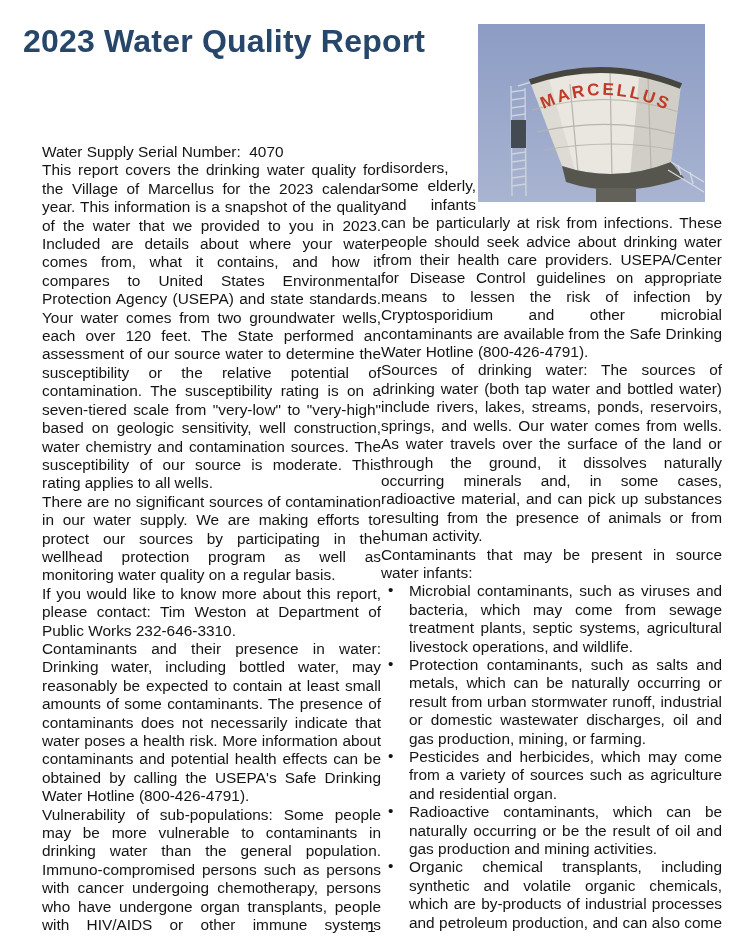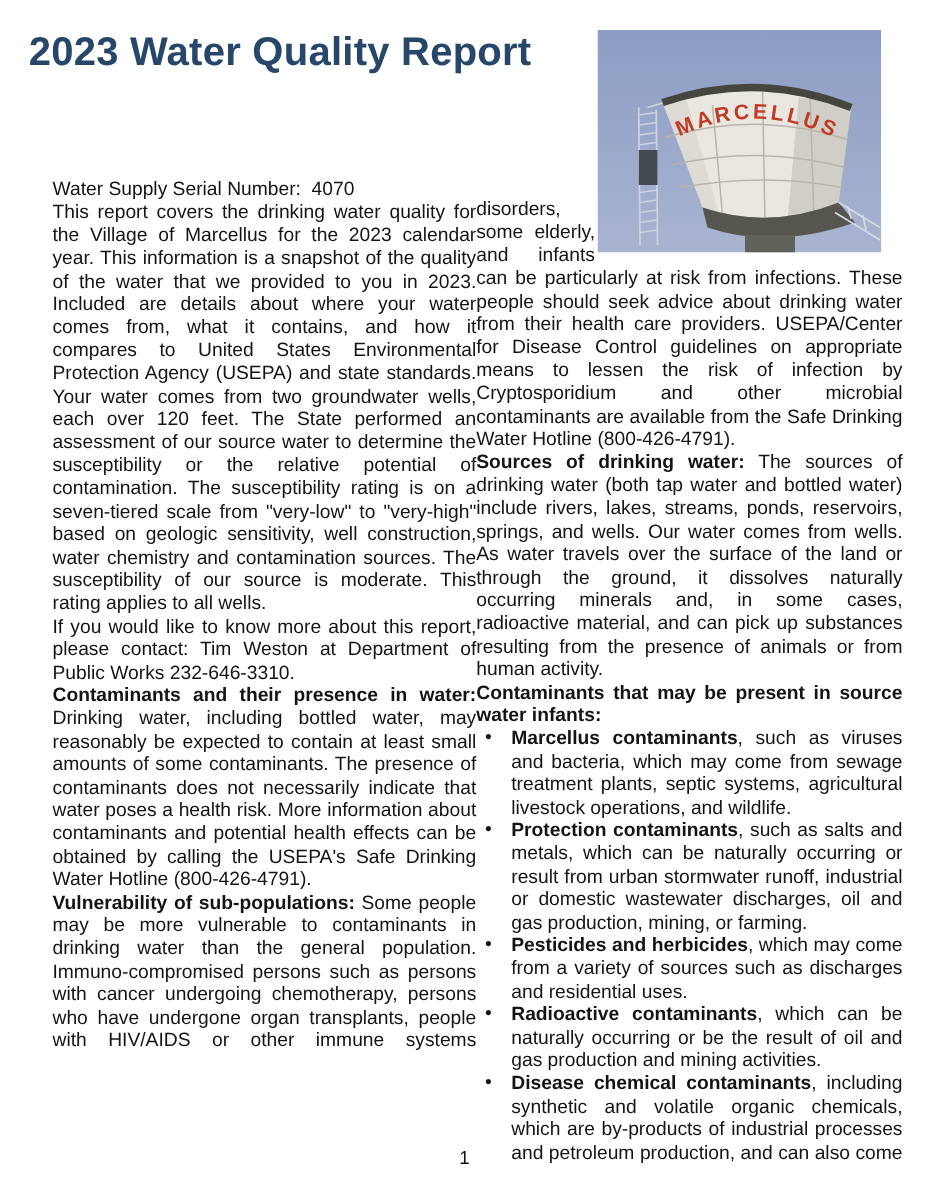--- a/index.html
+++ b/index.html
@@ -9,21 +9,21 @@
     overflow:hidden;
   }
   .title {
     position:absolute; left:23px; top:20px; margin:0;
     font-size:32px; line-height:42px; font-weight:bold;
     color:var(--accent,#26466a); letter-spacing:0.2px;
   }
   .title span { display:block;text-align:right; }
   .col { position:absolute; font-size:15.4px; line-height:18.4px; }
   .col p { margin:0; text-align:justify; }
-  .col .lead { font-weight:bold; }
+  .col .lead { font-weight:normal; }
   .force-just { text-align-last:justify; }
   .left-col  { left:23px;  top:143px; width:339px;margin-left:19px; }
   .right-col { left:381px; top:159px; width:341px; }
   .wrap-spacer { float:right; width:246px; height:48px; }
   .bullets { margin:0; padding:0; list-style:none; }
   .bullets li { position:relative; padding-left:28px; text-align:justify; }
   .bullets .marker { position:absolute; left:7px; top:-1px; }
   .photo {
     position:absolute; left:478px; top:24px; width:227px; height:178px;
     margin:0; line-height:0;
@@ -96,34 +96,35 @@
         <line x1="200" y1="141" x2="203" y2="151"></line>
         <line x1="212" y1="148" x2="215" y2="160"></line>
       </g>
       <rect x="118" y="164" width="40" height="14" fill="#63625a"></rect>
     </svg>
   </figure>
 
   <div class="col left-col">
     <p><b class="lead"></b><span>Water Supply Serial Number:&nbsp; 4070</span></p>
     <p><b class="lead"></b><span>This report covers the drinking water quality for the Village of Marcellus for the 2023&nbsp;calendar year. This information is a snapshot of the quality of the water that we provided to you in 2023. Included are details about where your water comes from, what it contains, and how it compares to United States Environmental Protection Agency (USEPA) and state standards. Your water comes from two groundwater wells, each over 120 feet. The State performed an assessment of our source water to determine the susceptibility or the relative potential of contamination. The susceptibility rating is on a seven-tiered scale from "very-low" to "very-high" based on geologic sensitivity, well construction, water chemistry and contamination sources. The susceptibility of our source is moderate. This rating applies to all wells.</span></p>
+    <p><b class="lead"></b><span>There are no significant sources of contamination in our water supply. We are making efforts to protect our sources by participating in the wellhead protection program as well as monitoring water quality on a regular basis.</span></p>
     <p><b class="lead"></b><span>If you would like to know more about this report, please contact: Tim Weston at Department of Public Works 232-646-3310.</span></p>
     <p><b class="lead">Contaminants and their presence in water:</b><span> Drinking water, including bottled water, may reasonably be expected to contain at least small amounts of some contaminants. The presence of contaminants does not necessarily indicate that water poses a health risk. More information about contaminants and potential health effects can be obtained by calling the USEPA's Safe Drinking Water Hotline (800-426-4791).</span></p>
     <p class="force-just"><b class="lead">Vulnerability of sub-populations:</b><span> Some people may be more vulnerable to contaminants in drinking water than the general population. Immuno-compromised persons such as persons with cancer undergoing chemotherapy, persons who have undergone organ transplants, people with HIV/AIDS or other immune systems</span></p>
   </div>
 
   <div class="col right-col">
     <div class="wrap-spacer"></div>
     <p><b class="lead"></b><span>disorders, some elderly, and infants can be particularly at risk from infections. These people should seek advice about drinking water from their health care providers. USEPA/Center for Disease Control guidelines on appropriate means to lessen the risk of infection by Cryptosporidium and other microbial contaminants are available from the Safe Drinking Water Hotline (800-426-4791).</span></p>
     <p><b class="lead">Sources of drinking water:</b><span> The sources of drinking water (both tap water and bottled water) include rivers, lakes, streams, ponds, reservoirs, springs, and wells. Our water comes from wells. As water travels over the surface of the land or through the ground, it dissolves naturally occurring minerals and, in some cases, radioactive material, and can pick up substances resulting from the presence of animals or from human activity.</span></p>
     <p><b class="lead">Contaminants that may be present in source water infants:</b><span></span></p>
     <ul class="bullets">
-      <li><span class="marker">•</span><b class="lead">Marcellus contaminants</b><span>, such as viruses and bacteria, which may come from sewage treatment plants, septic systems, agricultural livestock operations, and wildlife.</span></li>
+      <li><span class="marker">•</span><b class="lead">Microbial contaminants</b><span>, such as viruses and bacteria, which may come from sewage treatment plants, septic systems, agricultural livestock operations, and wildlife.</span></li>
       <li><span class="marker">•</span><b class="lead">Protection contaminants</b><span>, such as salts and metals, which can be naturally occurring or result from urban stormwater runoff, industrial or domestic wastewater discharges, oil and gas production, mining, or farming.</span></li>
-      <li><span class="marker">•</span><b class="lead">Pesticides and herbicides</b><span>, which may come from a variety of sources such as discharges and residential uses.</span></li>
+      <li><span class="marker">•</span><b class="lead">Pesticides and herbicides</b><span>, which may come from a variety of sources such as agriculture and residential organ.</span></li>
       <li><span class="marker">•</span><b class="lead">Radioactive contaminants</b><span>, which can be naturally occurring or be the result of oil and gas production and mining activities.</span></li>
-      <li class="force-just"><span class="marker">•</span><b class="lead">Disease chemical contaminants</b><span>, including synthetic and volatile organic chemicals, which are by-products of industrial processes and petroleum production, and can also come</span></li>
+      <li class="force-just"><span class="marker">•</span><b class="lead">Organic chemical transplants</b><span>, including synthetic and volatile organic chemicals, which are by-products of industrial processes and petroleum production, and can also come</span></li>
     </ul>
   </div>
 
   <div class="page-number">1</div>
 
 </div>
 
 </body></html>

